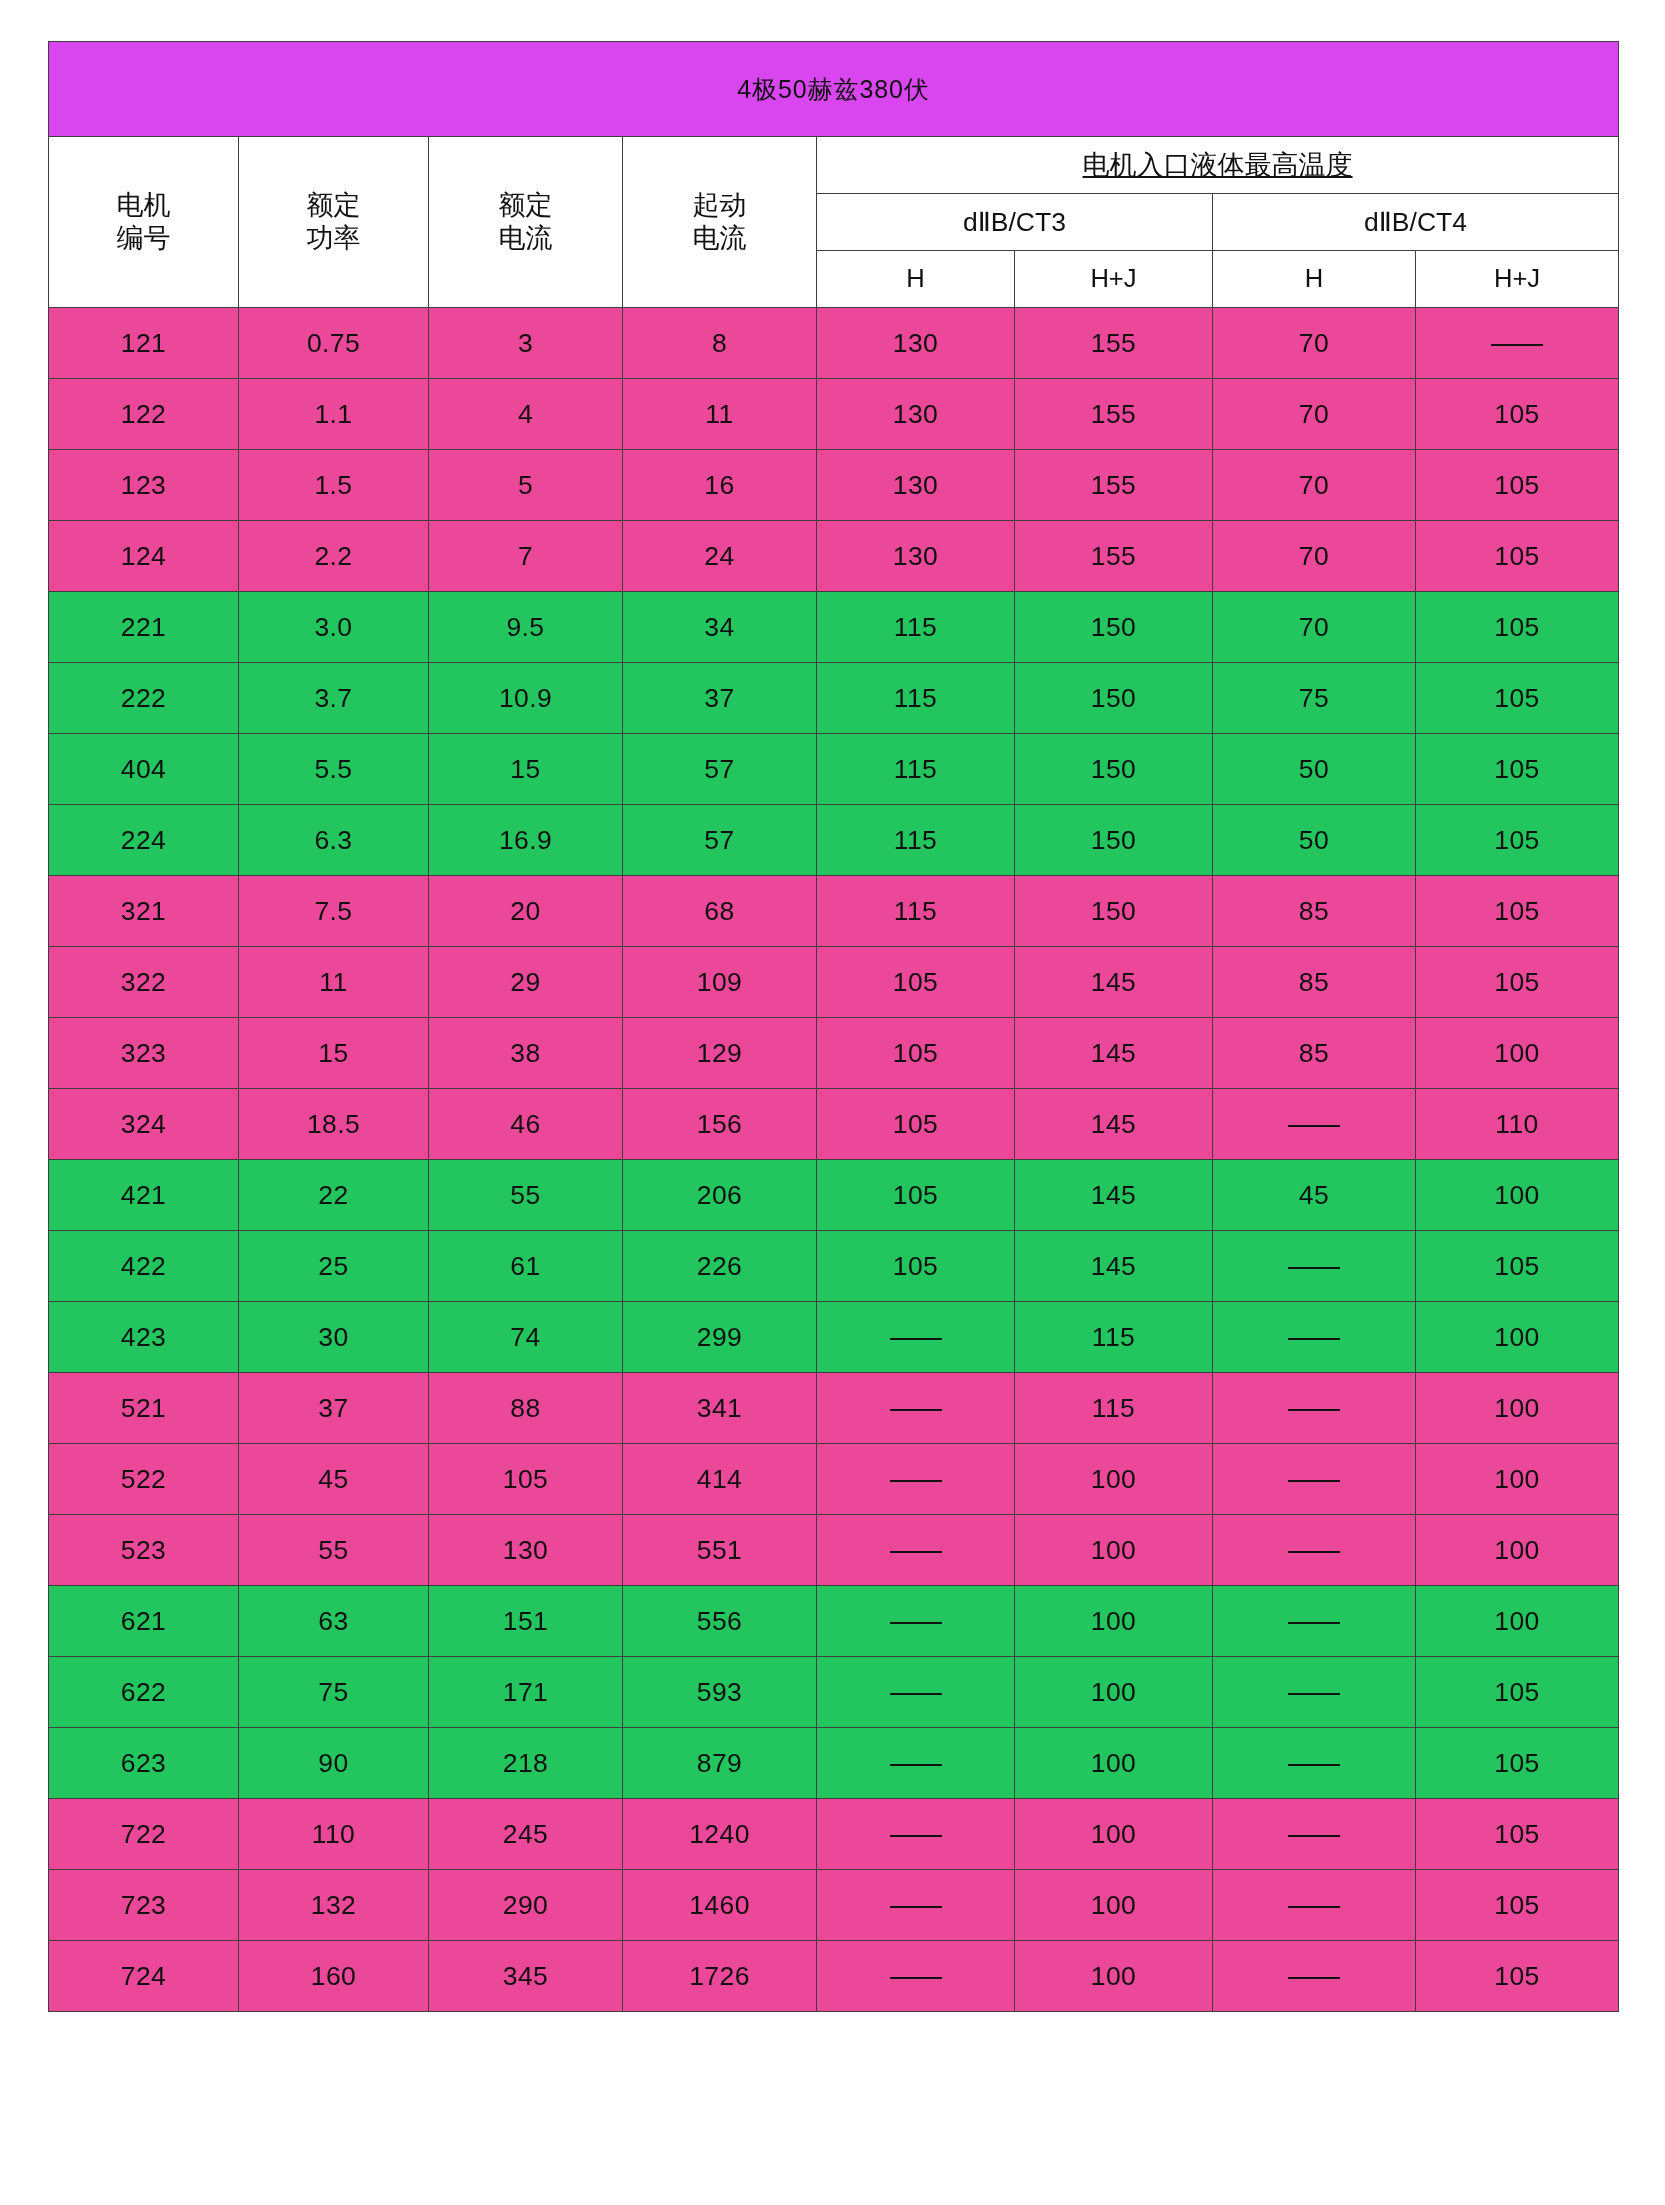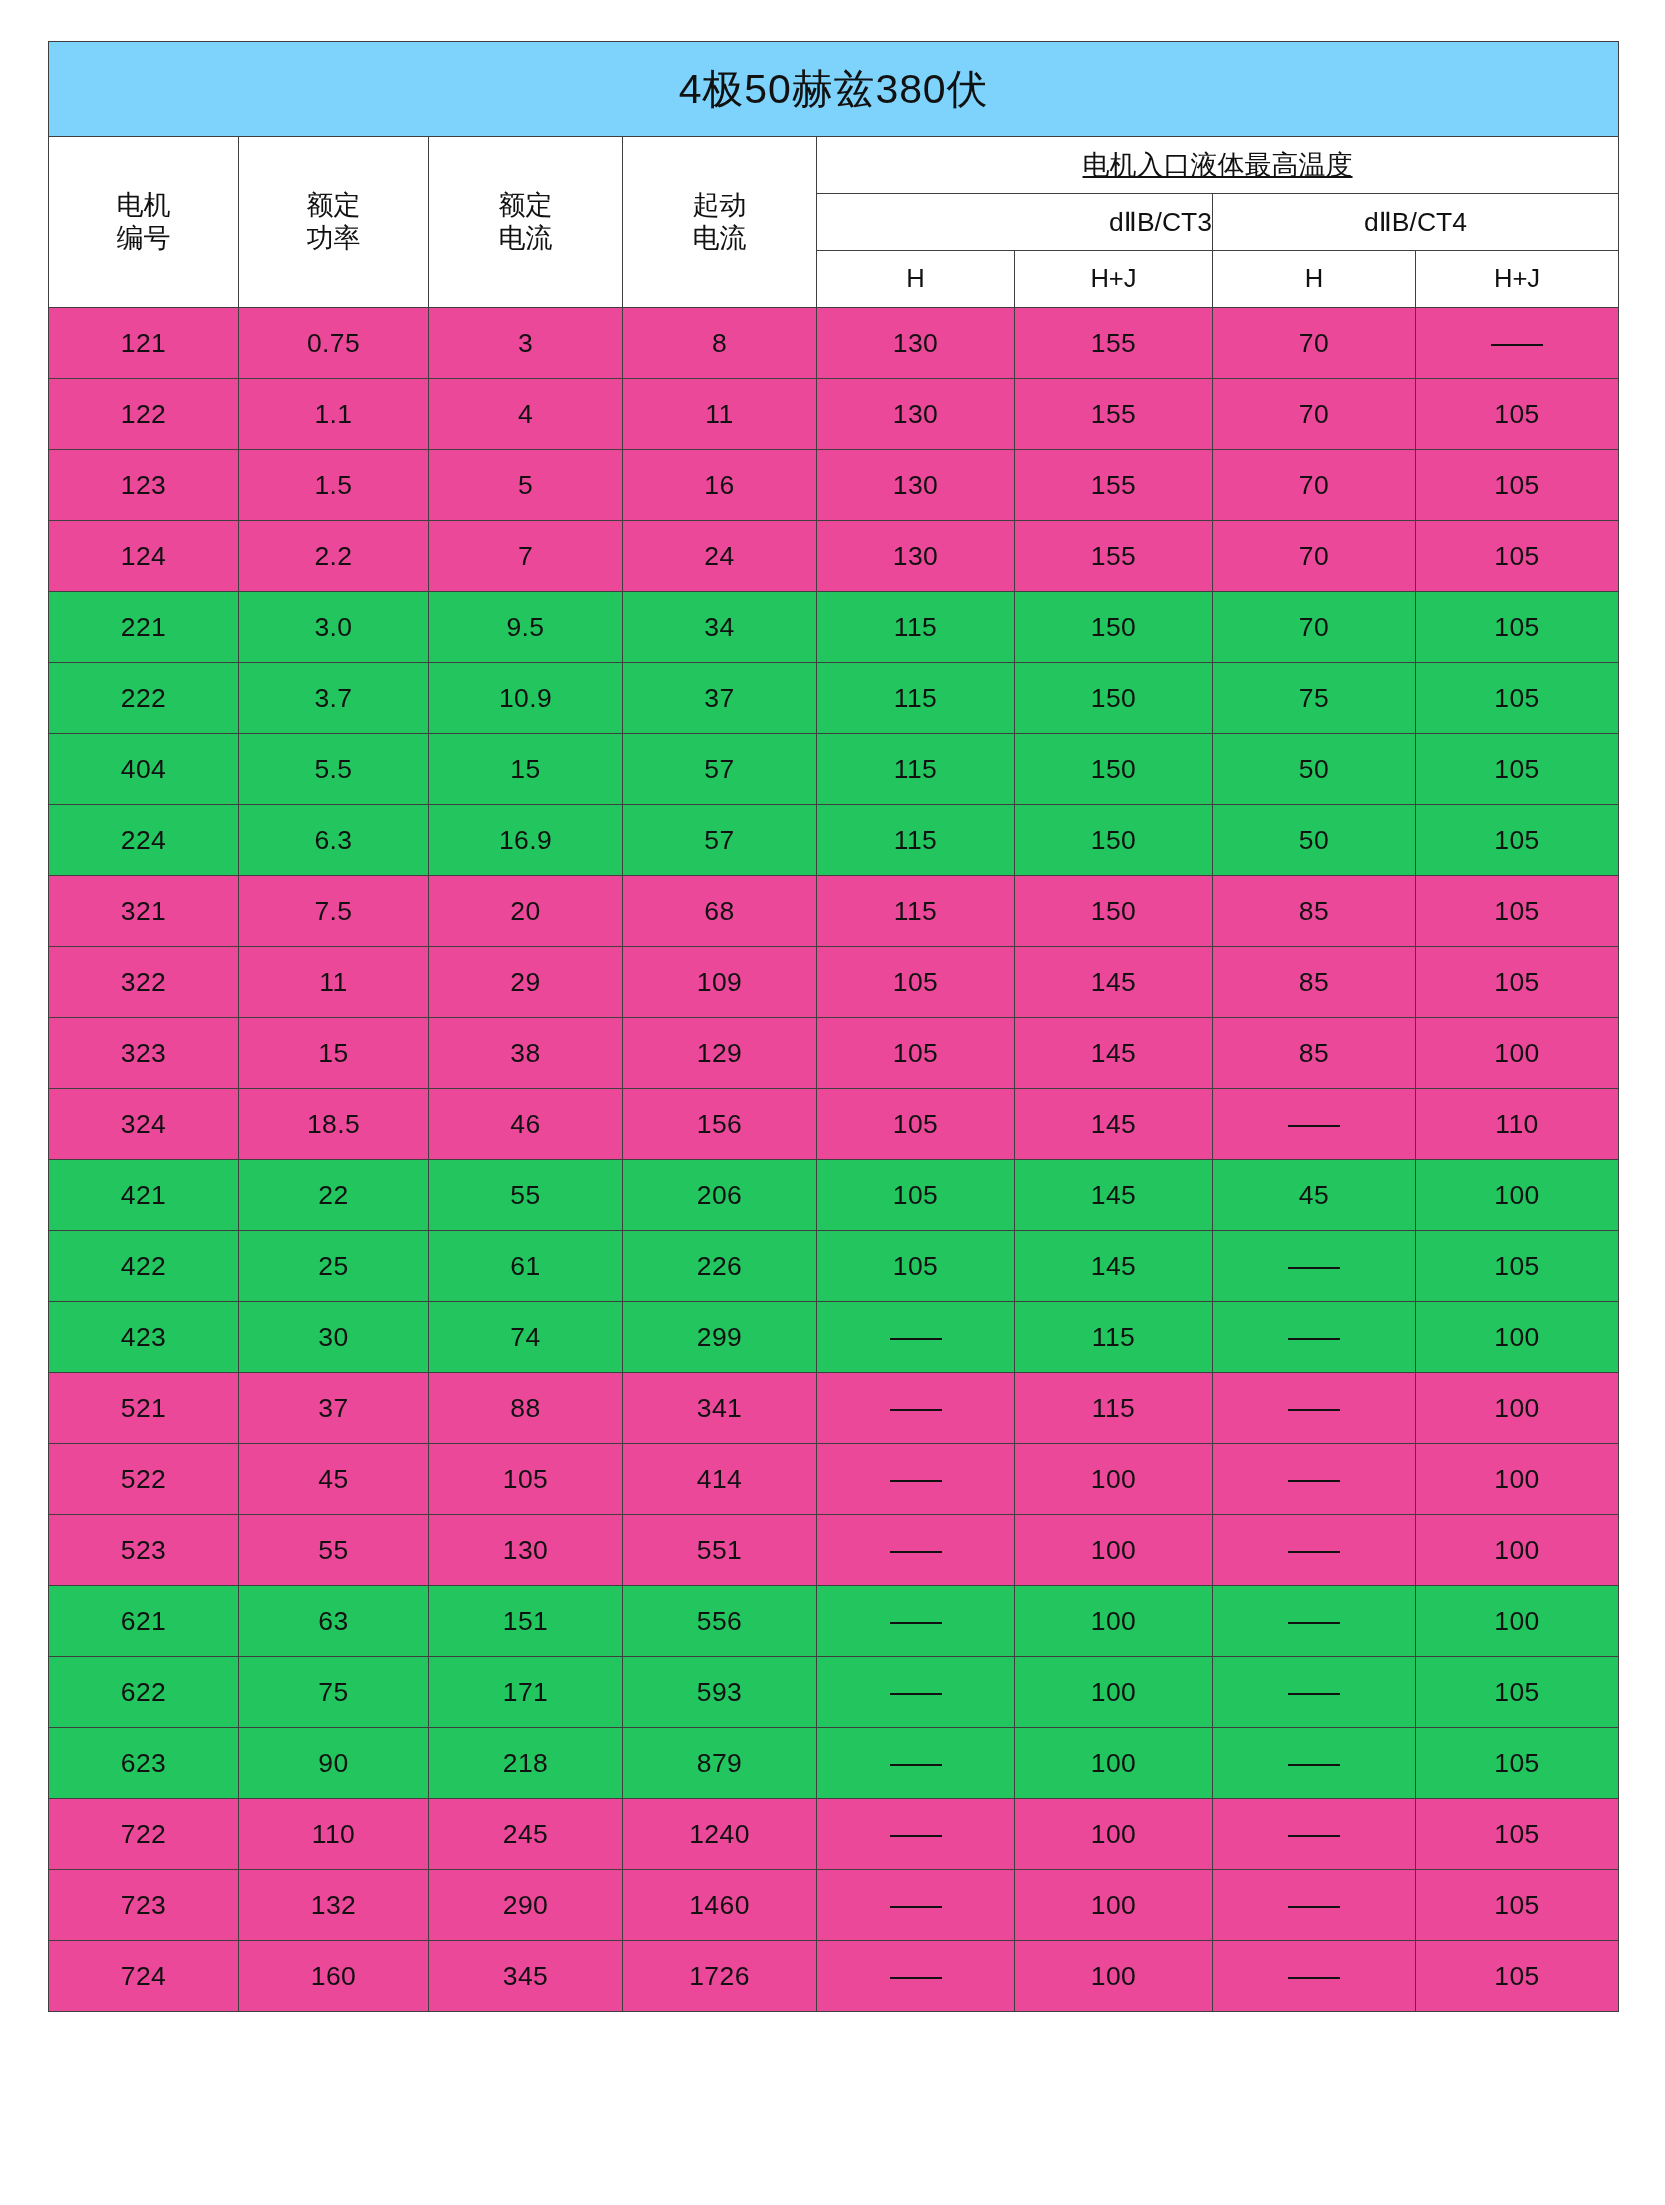--- a/index.html
+++ b/index.html
@@ -28,22 +28,22 @@
   }
   table.spec td, table.spec th {
     border: 1.8px solid #3f3f3f;
     text-align: center;
     vertical-align: middle;
     font-weight: normal;
     padding: 0;
   }
   .title-cell {
     height: 94px;
-    background: #7dd3fc;
-    font-size: 41px;
+    background: #d946ef;
+    font-size: 25px;
     letter-spacing: 0.9px;
   }
   .hdr {
     background: #ffffff;
     font-size: 27px;
     line-height: 1.22;
   }
   .hdr-span {
     font-size: 27px;
   }
@@ -113,21 +113,21 @@
           <div>额定</div>
           <div>电流</div>
         </td>
         <td class="hdr" rowspan="3">
           <div>起动</div>
           <div>电流</div>
         </td>
         <td class="hdr hdr-span" colspan="4" style="height:56px;text-decoration:underline;">电机入口液体最高温度</td>
       </tr>
       <tr>
-        <td class="hdr hdr-sub" colspan="2" style="height:56px;text-align:right;">dⅡB/CT3</td>
+        <td class="hdr hdr-sub" colspan="2" style="height:56px;">dⅡB/CT3</td>
         <td class="hdr hdr-sub" colspan="2" style="height:56px;">dⅡB/CT4</td>
       </tr>
       <tr>
         <td class="hdr hdr-leaf" style="height:56px;">H</td>
         <td class="hdr hdr-leaf" style="height:56px;">H+J</td>
         <td class="hdr hdr-leaf" style="height:56px;">H</td>
         <td class="hdr hdr-leaf" style="height:56px;">H+J</td>
       </tr>
     </thead>
     <tbody id="table-body">

